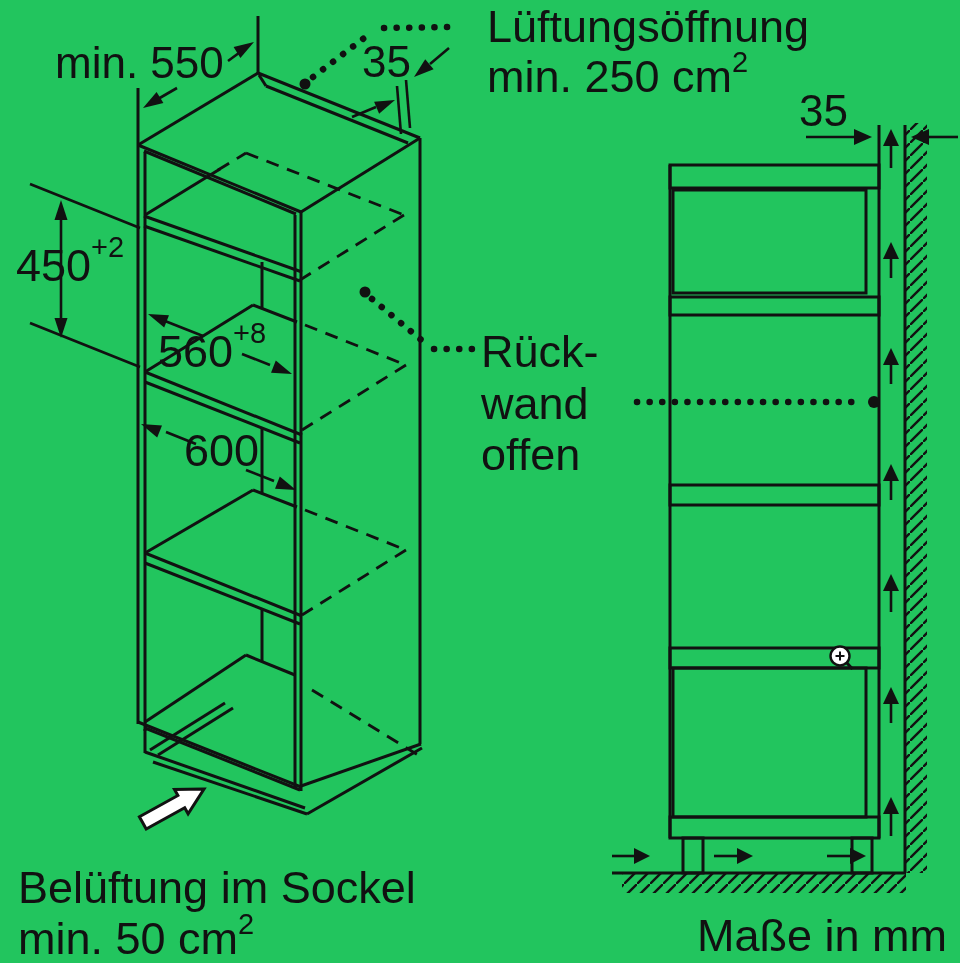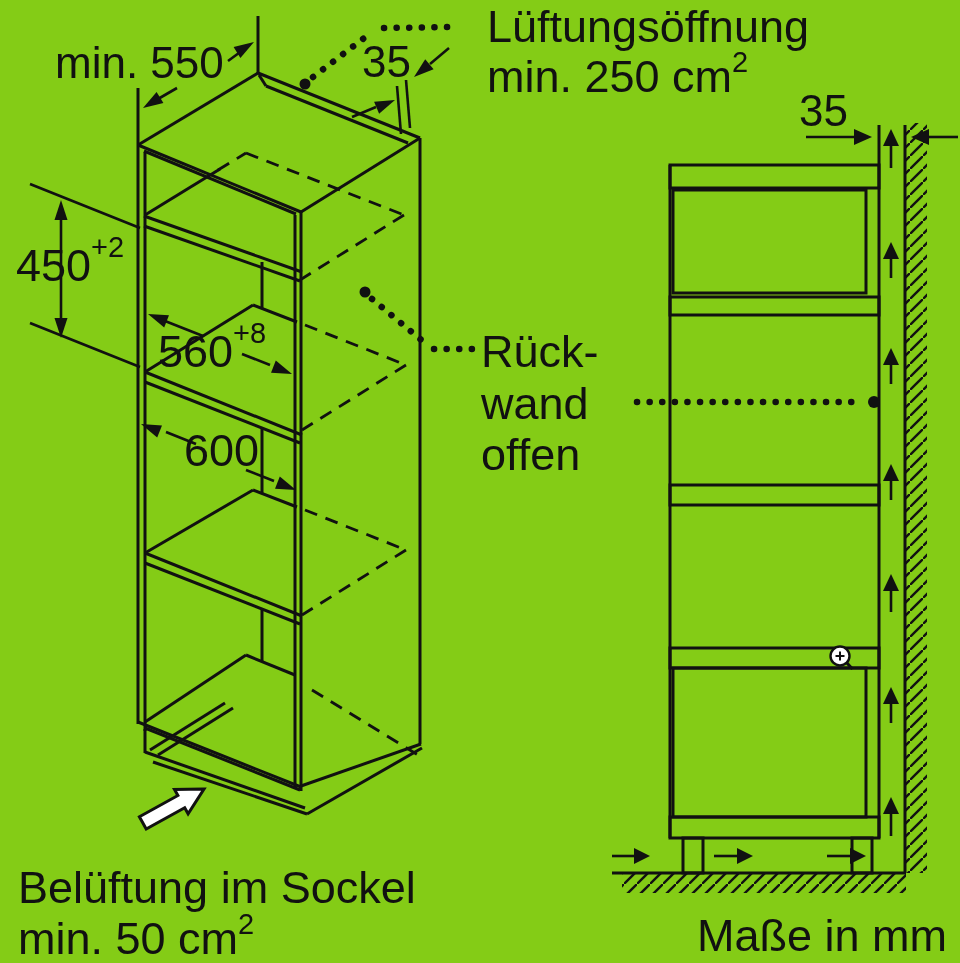--- a/index.html
+++ b/index.html
@@ -1,16 +1,16 @@
 <!DOCTYPE html>
 <html><head>
 <meta charset="utf-8">
 <style>
   html,body{margin:0;padding:0;background:#ffffff;}
-  .page{width:960px;height:963px;background:#84cc16;position:relative;overflow:hidden;}
+  .page{width:960px;height:963px;background:#22c55e;position:relative;overflow:hidden;}
   svg{display:block;}
   text{font-family:"Liberation Sans","DejaVu Sans",sans-serif;fill:#111;}
   .t45{font-size:45px;}
   .t44{font-size:44px;}
   .sup{font-size:29px;}
   .s3{stroke:#111;stroke-width:3;fill:none;stroke-linejoin:miter;}
   .s25{stroke:#111;stroke-width:2.6;fill:none;}
   .sd{stroke:#111;stroke-width:2.8;fill:none;stroke-dasharray:13 9;}
   .dotl{stroke:#111;stroke-width:6.5;fill:none;stroke-linecap:round;stroke-dasharray:0.1 12.5;}
   .blk{fill:#111;stroke:none;}

